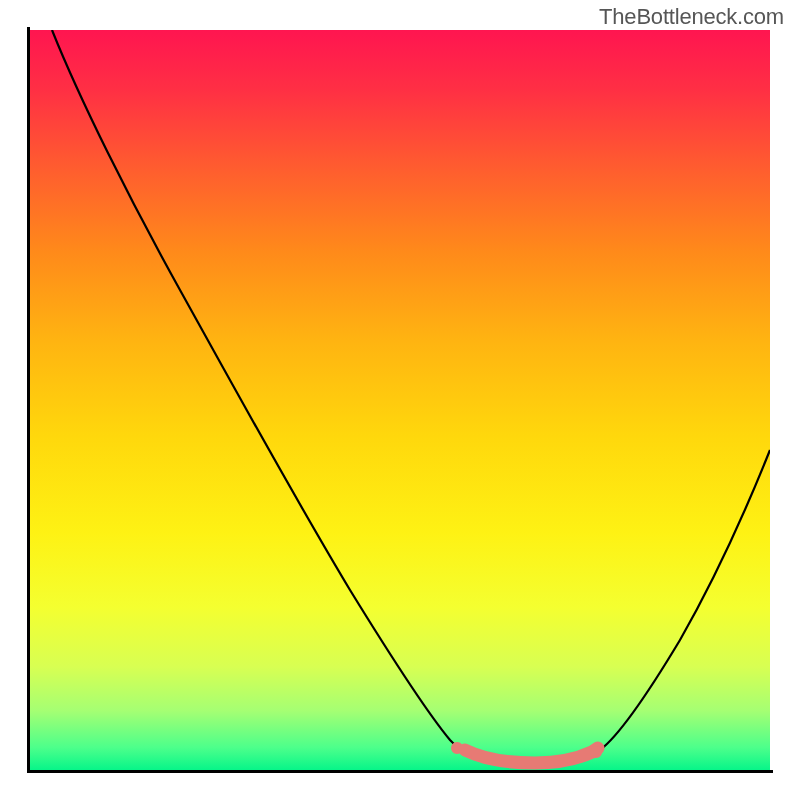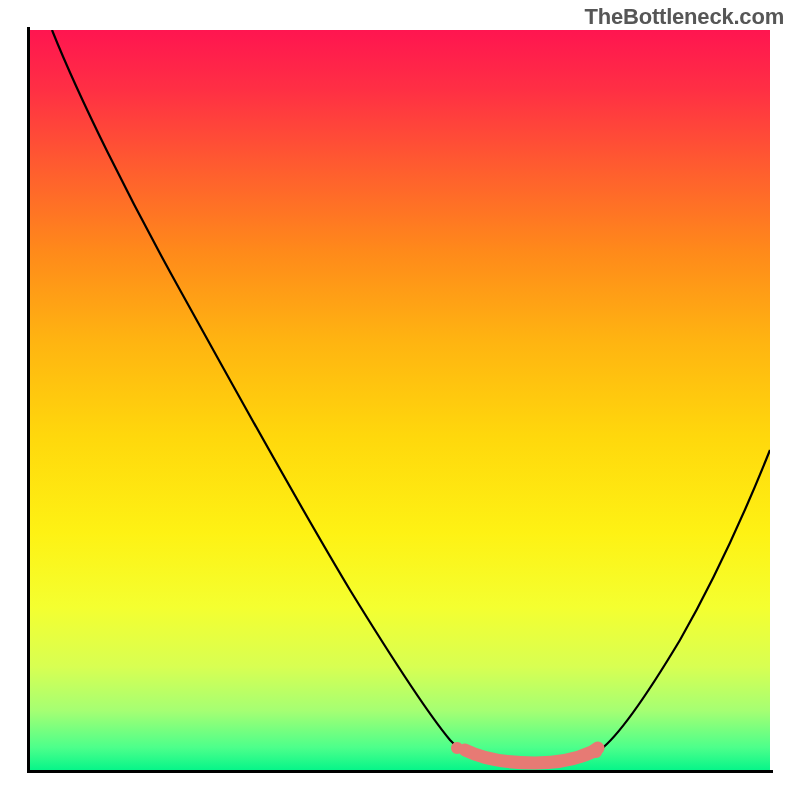--- a/index.html
+++ b/index.html
@@ -9,21 +9,21 @@
     background: #ffffff;
     position: relative;
     font-family: Arial, sans-serif;
     overflow: hidden;
   }
   .watermark {
     position: absolute;
     top: 4px;
     right: 16px;
     font-size: 22px;
-    font-weight: 700;
+    font-weight: 400;
     color: #565656;
     letter-spacing: -0.2px;
     z-index: 10;
   }
   .chart-area {
     position: absolute;
     left: 30px;
     top: 30px;
     width: 740px;
     height: 740px;

